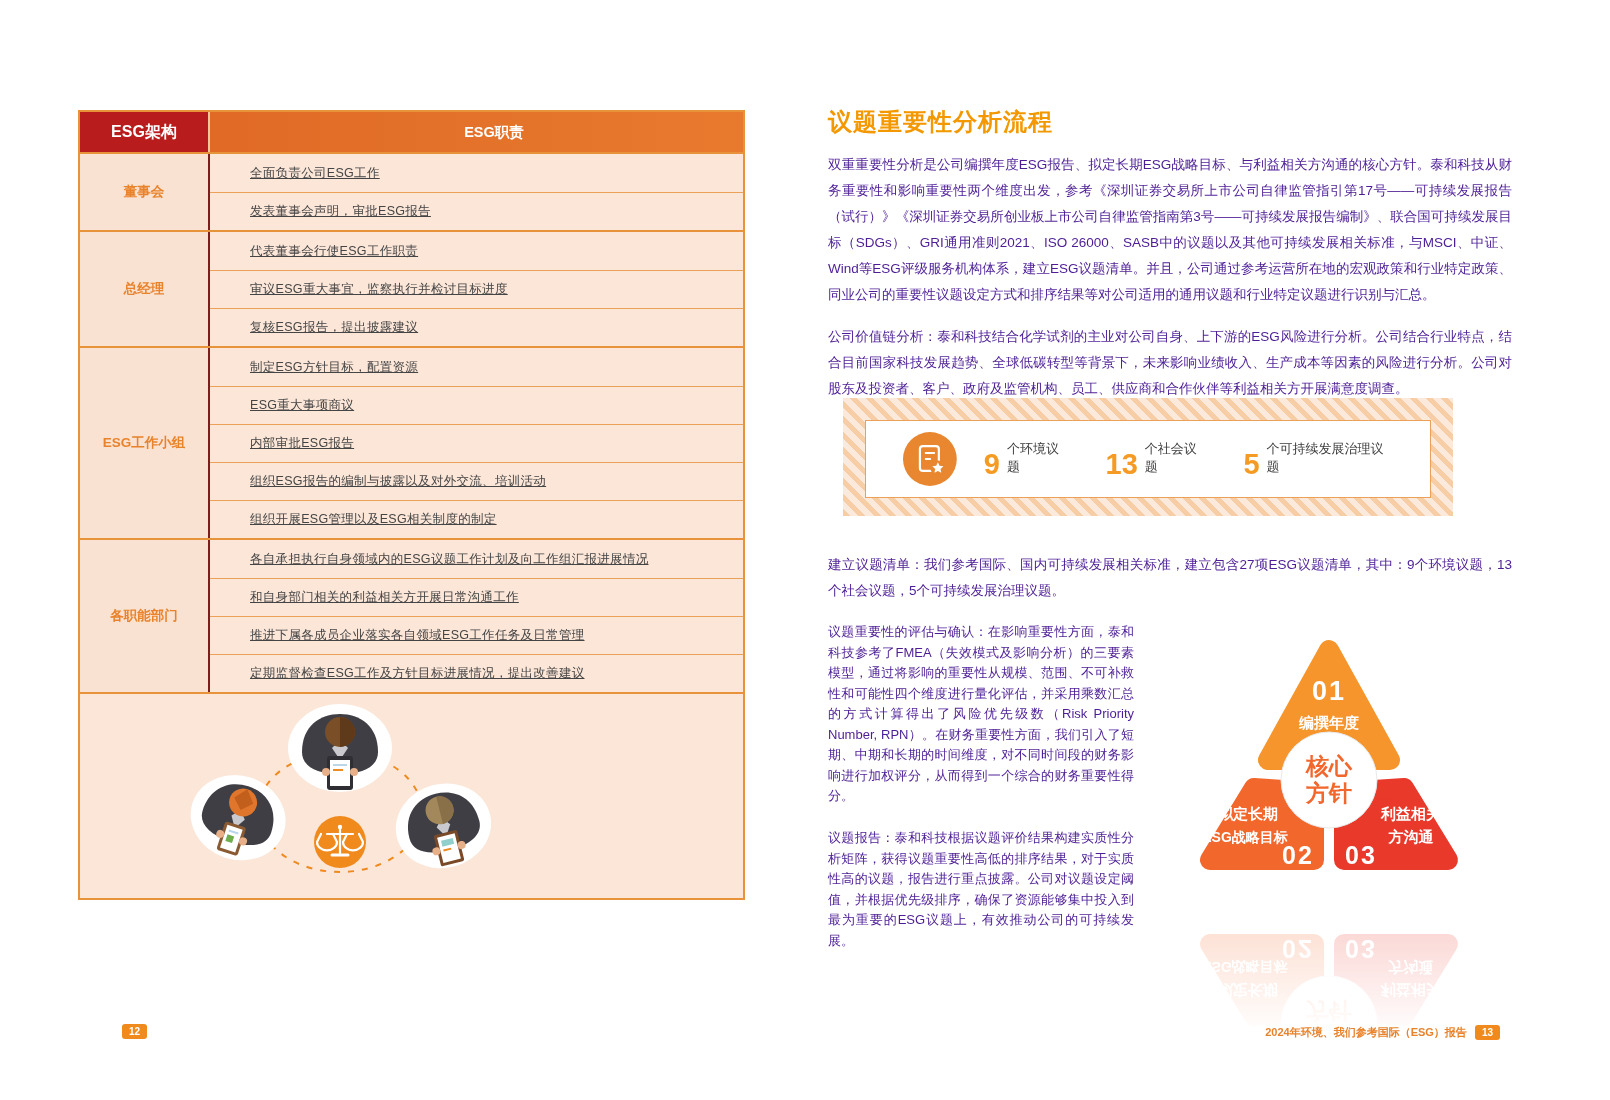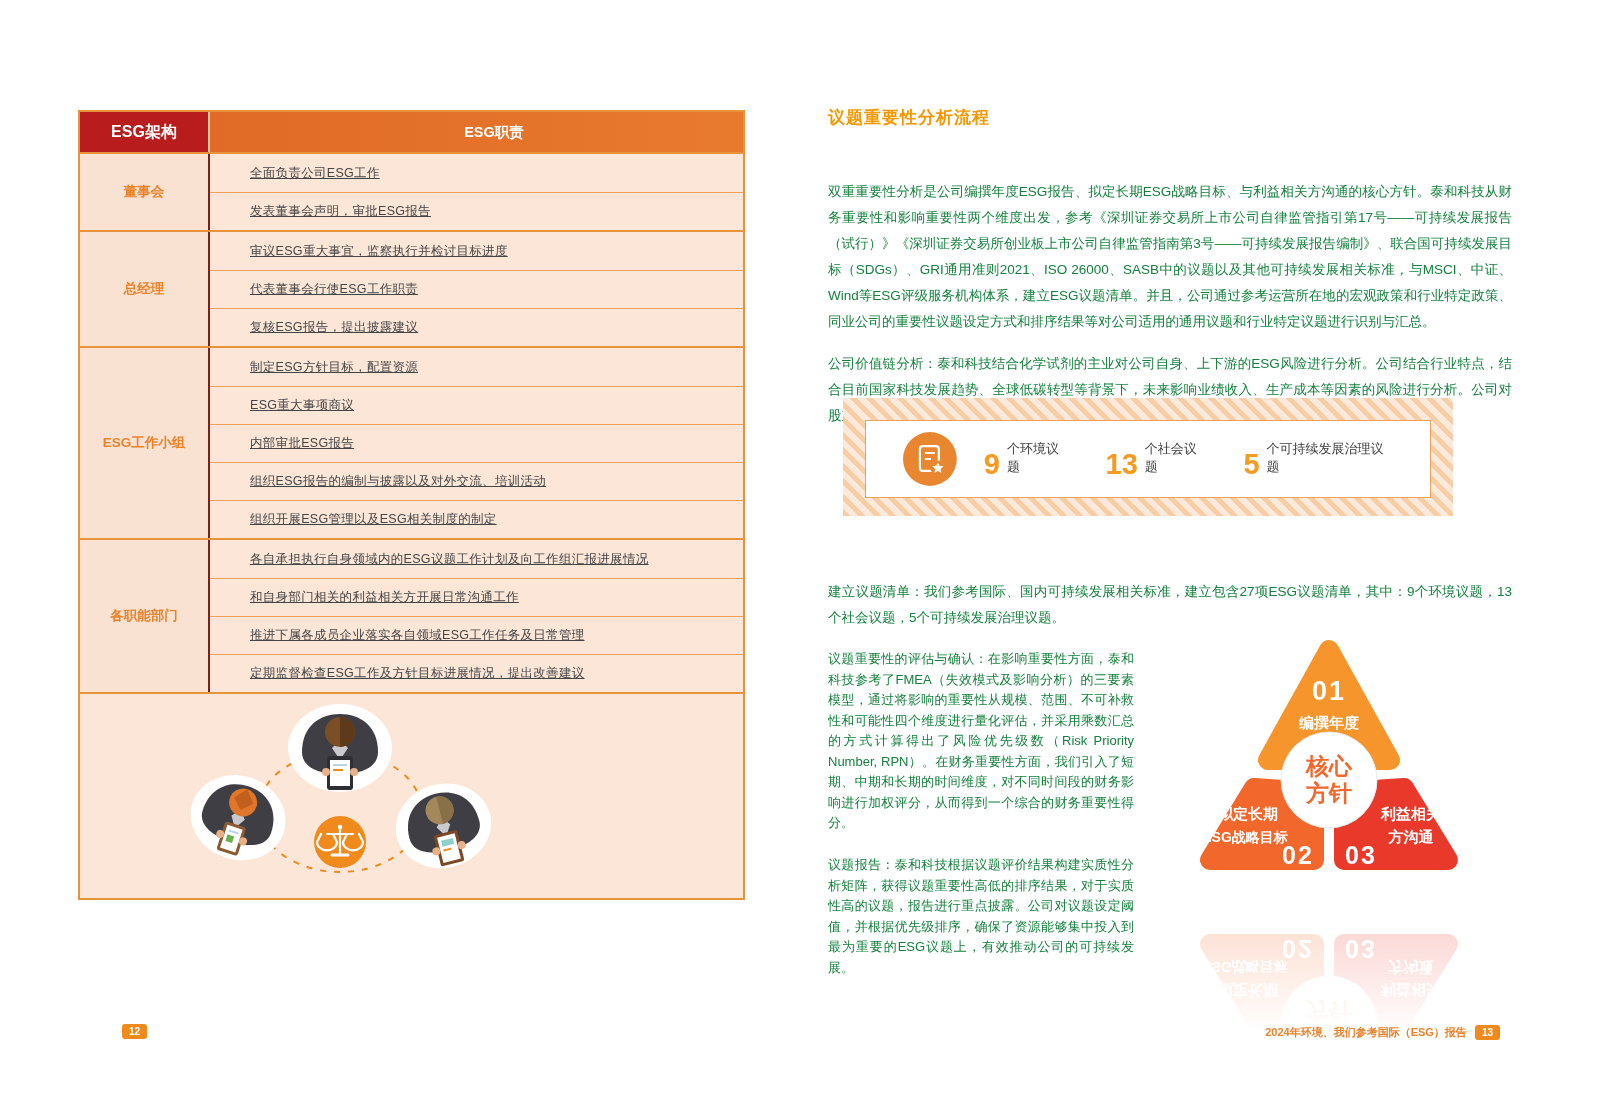--- a/index.html
+++ b/index.html
@@ -17,22 +17,22 @@
   .t-section { display:flex; border-top:2px solid #E8923A; }
   .t-label { width:130px; background:#FAE2D2; color:#E8832C; font-weight:bold; font-size:13.5px;
              display:flex; align-items:center; justify-content:center; border-right:2px solid #7f1d1d; text-align:center; }
   .t-items { flex:1; }
   .t-item { height:38px; display:flex; align-items:center; padding-left:40px; font-size:12.5px; color:#454545;
             border-top:1px solid #ECA159; letter-spacing:.3px;text-decoration:underline; }
   .t-item:first-child { border-top:none; }
   .t-illustration { height:206px; border-top:2px solid #E8923A; position:relative; background:#FBE6D8; }
 
   
-  .page-title { position:absolute; left:828px; top:106px; font-size:17px; font-weight:bold; color:#F39800; letter-spacing:1px; }
-  .para { position:absolute; text-align:justify; color:#15803d;margin-top:27px; }
+  .page-title { position:absolute; left:828px; top:106px; font-size:24px; font-weight:bold; color:#F39800; letter-spacing:1px; }
+  .para { position:absolute; text-align:justify; color:#4c1d95; }
   .para.wide { left:828px; width:684px; font-size:13.5px; line-height:26px; }
   .para.col  { left:828px; width:306px; font-size:13px;   line-height:20.5px; }
   #p1 { top:152px; } #p2 { top:324px; } #p3 { top:552px; }
   #p4 { top:622px; } #p5 { top:828px; }
 
   
   .stats-box { position:absolute; left:843px; top:398px; width:610px; height:118px;
                background:repeating-linear-gradient(45deg,#F7CDA6 0 5px,#FBE9DB 5px 11px); }
   .stats-inner { position:absolute; left:22px; right:22px; top:22px; bottom:18px; background:#ffffff;
                  border:1px solid #ECA159; display:flex; align-items:center; padding-left:36px; }
@@ -69,22 +69,22 @@
       <div class="t-label">董事会</div>
       <div class="t-items">
         <div class="t-item">全面负责公司ESG工作</div>
         <div class="t-item">发表董事会声明，审批ESG报告</div>
       </div>
     </div>
 
     <div class="t-section">
       <div class="t-label">总经理</div>
       <div class="t-items">
+        <div class="t-item">代表董事会行使ESG工作职责</div>
         <div class="t-item">审议ESG重大事宜，监察执行并检讨目标进度</div>
-        <div class="t-item">代表董事会行使ESG工作职责</div>
         <div class="t-item">复核ESG报告，提出披露建议</div>
       </div>
     </div>
 
     <div class="t-section">
       <div class="t-label">ESG工作小组</div>
       <div class="t-items">
         <div class="t-item">制定ESG方针目标，配置资源</div>
         <div class="t-item">ESG重大事项商议</div>
         <div class="t-item">内部审批ESG报告</div>

